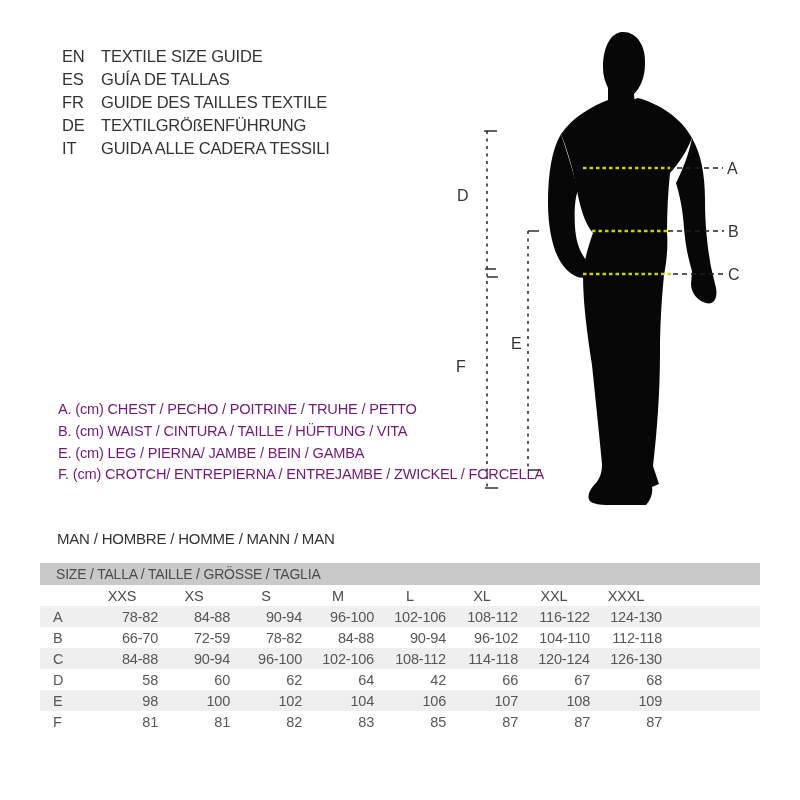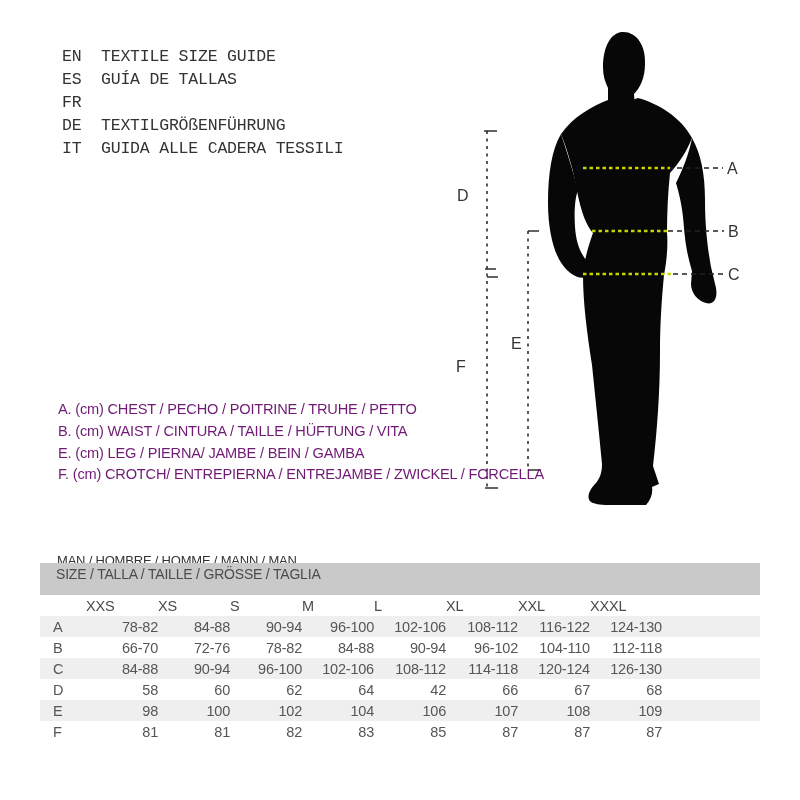--- a/index.html
+++ b/index.html
@@ -1,65 +1,66 @@
 <!DOCTYPE html>
 <html><head>
 <meta charset="utf-8">
 <style>
   html,body{margin:0;padding:0;background:#fff;}
   .page{position:relative;width:800px;height:800px;background:#fff;overflow:hidden;
         font-family:"Liberation Sans",sans-serif;color:#333;letter-spacing:-0.2px;}
 
   
   .langs{position:absolute;left:62px;top:45px;}
-  .lang-row{display:flex;font-size:16.5px;line-height:23px;color:#333;font-family:Liberation Mono, monospace;}
+  .lang-row{display:flex;font-size:16.5px;line-height:23px;color:#333;}
   .lang-code{width:39px;flex:0 0 39px;}
 
   
   .figure{position:absolute;left:440px;top:0;width:360px;height:520px;}
   .figure svg{display:block;width:360px;height:520px;}
   .sil{fill:#070707;}
   .vdash{stroke:#222;stroke-width:1.5;stroke-dasharray:3 4.5;fill:none;}
   .hdash{stroke:#222;stroke-width:1.5;stroke-dasharray:5 4;fill:none;}
   .tick{stroke:#222;stroke-width:1.4;fill:none;}
   .accent{stroke-width:2.4;stroke-dasharray:3.5 3;fill:none;}
   .mlabel{font-family:"Liberation Sans",sans-serif;font-size:16px;fill:#333;}
 
   
   .legend{position:absolute;left:58px;top:399px;font-size:14.6px;line-height:21.8px;color:#701a75;}
 
   
-  .gender{position:absolute;left:57px;top:530px;font-size:13px;color:#333;margin-top:23px;}
+  .gender{position:absolute;left:57px;top:530px;font-size:15px;color:#333;}
 
   
   .table-wrap{position:absolute;left:40px;top:563px;width:720px;}
-  .size-band{height:32px;line-height:22px;background:#c9c9c9;color:#4b4b4b;
+  .size-band{height:22px;line-height:22px;background:#c9c9c9;color:#4b4b4b;
              padding-left:16px;font-size:14px;}
   table{width:720px;border-collapse:collapse;table-layout:fixed;font-size:14.5px;color:#565656;}
-  th{font-weight:normal;height:21px;color:#4b4b4b;text-align:left;padding:0;}
+  th{font-weight:normal;height:21px;color:#4b4b4b;text-align:center;padding:0;}
   td{height:21px;text-align:right;padding:0;}
   .lblcol{text-align:left;padding-left:13px;}
   tr.alt{background:#efefef;}
 </style>
 </head>
 <body>
 
 <div class="page">
 
   <div class="langs">
     <div class="lang-row">
         <span class="lang-code">EN</span>
         <span>TEXTILE SIZE GUIDE</span>
       </div>
     <div class="lang-row">
         <span class="lang-code">ES</span>
         <span>GUÍA DE TALLAS</span>
       </div>
     <div class="lang-row">
         <span class="lang-code">FR</span>
+        <span>GUIDE DES TAILLES TEXTILE</span>
       </div>
     <div class="lang-row">
         <span class="lang-code">DE</span>
         <span>TEXTILGRÖßENFÜHRUNG</span>
       </div>
     <div class="lang-row">
         <span class="lang-code">IT</span>
         <span>GUIDA ALLE CADERA TESSILI</span>
       </div>
   </div>
@@ -145,21 +146,21 @@
             <td>96-100</td>
             <td>102-106</td>
             <td>108-112</td>
             <td>116-122</td>
             <td>124-130</td>
             <td></td>
         </tr>
         <tr>
           <td class="lblcol">B</td>
           <td>66-70</td>
-            <td>72-76</td>
+            <td>72-59</td>
             <td>78-82</td>
             <td>84-88</td>
             <td>90-94</td>
             <td>96-102</td>
             <td>104-110</td>
             <td>112-118</td>
             <td></td>
         </tr>
         <tr class="alt">
           <td class="lblcol">C</td>

